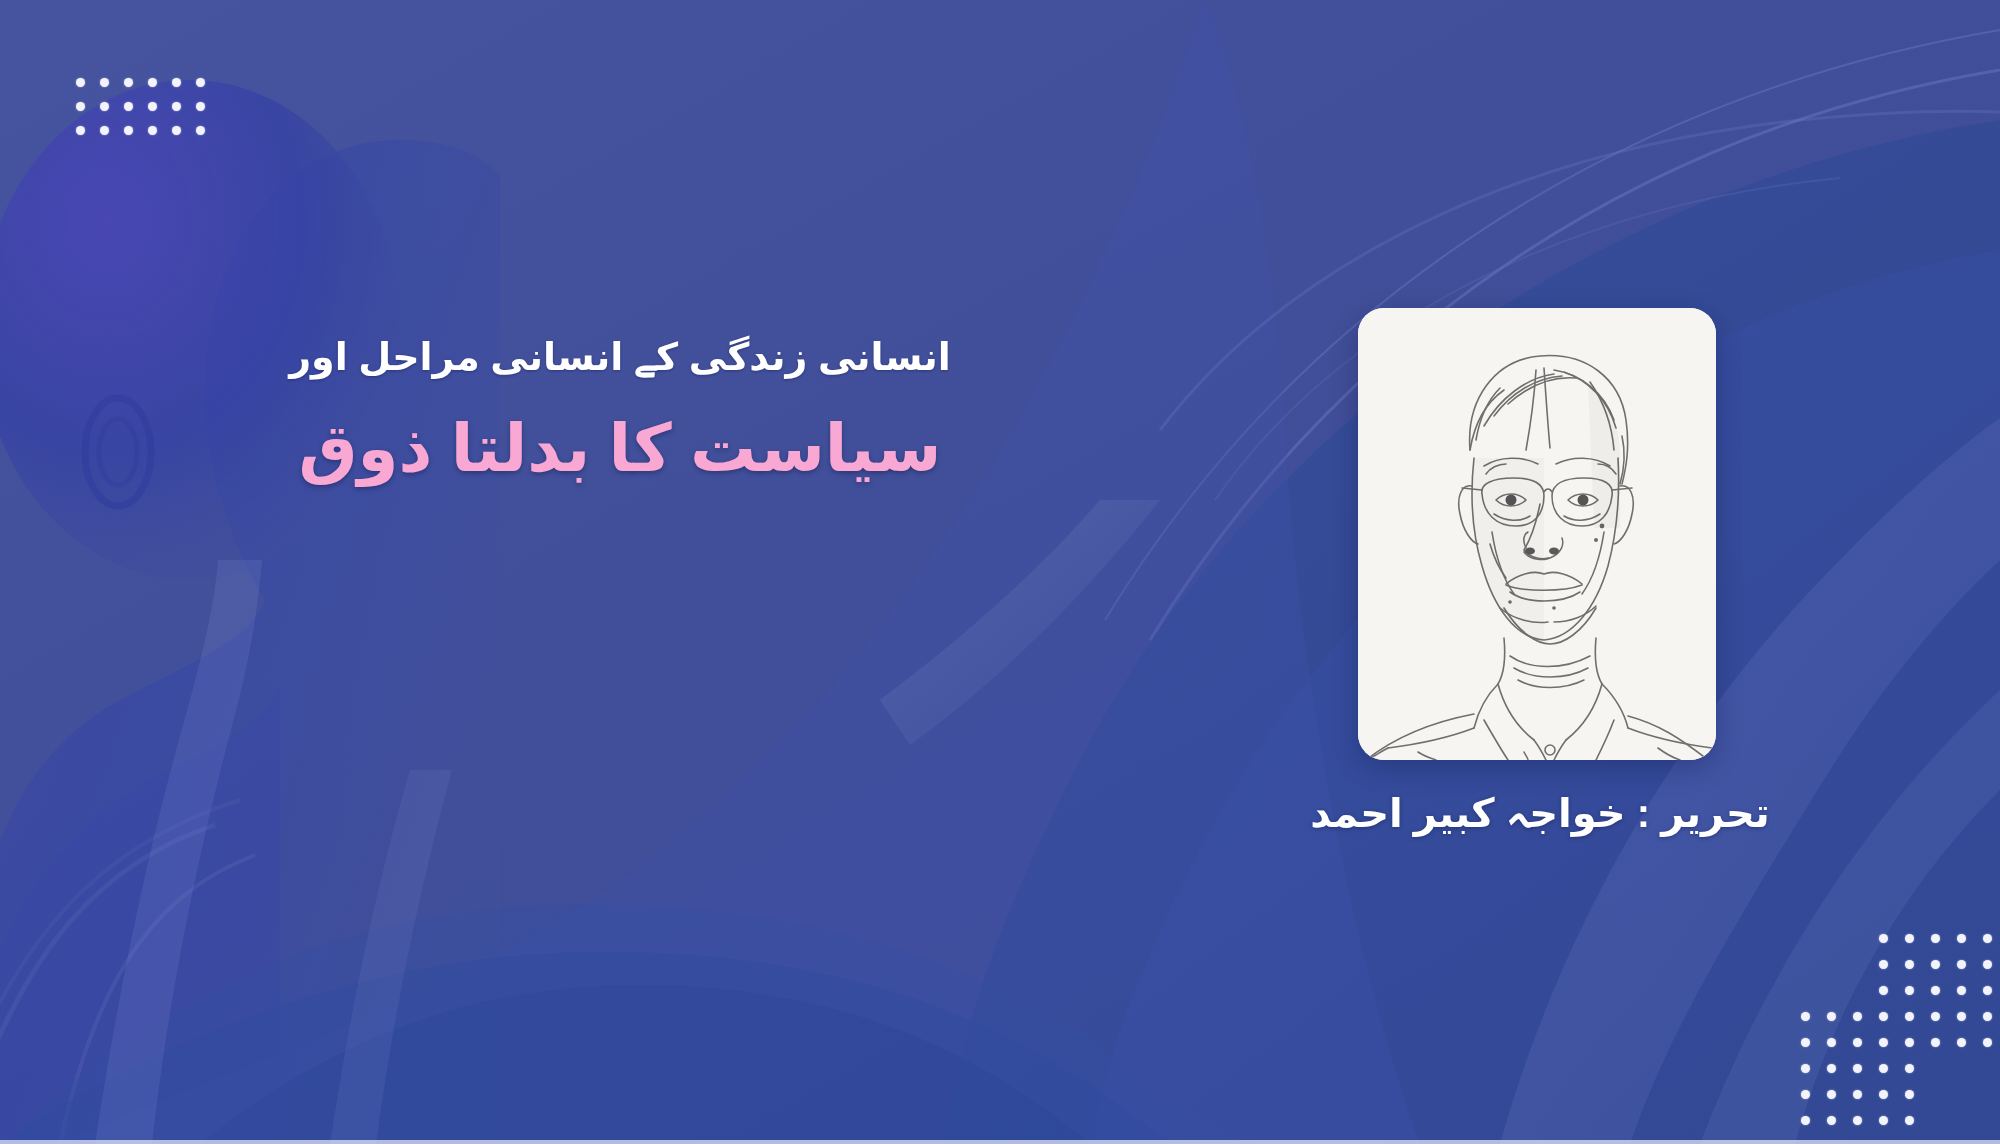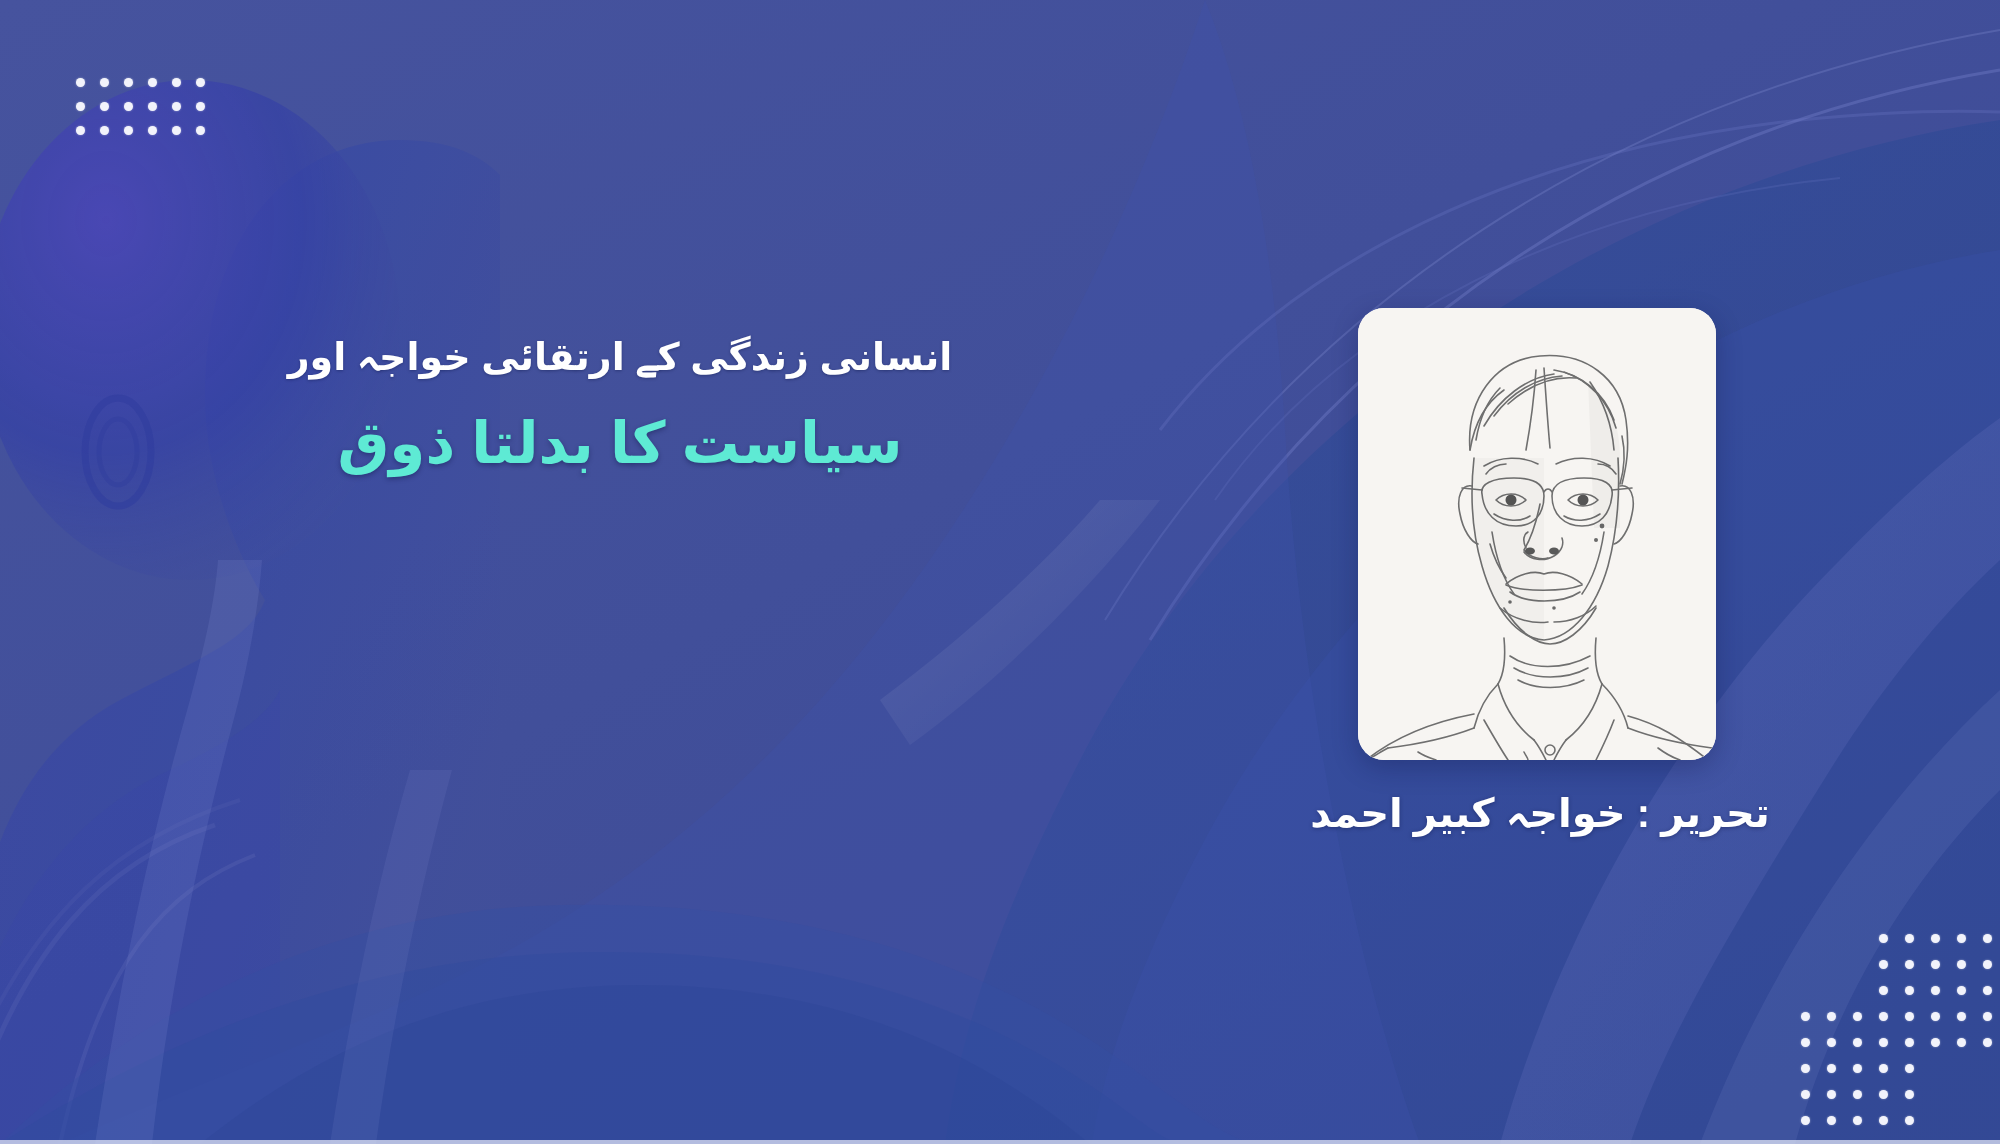--- a/index.html
+++ b/index.html
@@ -57,22 +57,22 @@
   .headline-line1{
     color:#ffffff;
     font-size:38px;
     line-height:1.45;
     font-weight:600;
     letter-spacing:.2px;
     white-space:nowrap;
     text-shadow:0 1px 3px rgba(10,16,60,.35);
   }
   .headline-line2{
-    color:#5eead4;
-    font-size:58px;
+    color:#f9a8d4;
+    font-size:66px;
     line-height:1.5;
     font-weight:800;
     margin-top:14px;
     white-space:nowrap;
     text-shadow:0 2px 5px rgba(10,16,60,.38);
   }
 
   
   .logo-wrap{
     position:absolute;
@@ -234,21 +234,21 @@
       <span class="dot" style="background: rgb(242, 243, 251);"></span>
       <span class="dot" style="background: rgb(242, 243, 251);"></span>
       <span class="dot" style="background: rgb(242, 243, 251);"></span>
       <span class="dot" style="background: rgb(242, 243, 251);"></span>
       <span class="dot" style="background: rgb(242, 243, 251);"></span>
       <span class="dot" style="background: rgb(242, 243, 251);"></span>
       <span class="dot" style="background: rgb(242, 243, 251);"></span>
     </div>
 
   <div class="headline">
-    <div class="headline-line1">انسانی زندگی کے ارتقائی خواجہ اور</div>
+    <div class="headline-line1">انسانی زندگی کے انسانی مراحل اور</div>
     <div class="headline-line2">سیاست کا بدلتا ذوق</div>
   </div>
 
 
 
   <div class="portrait-card">
     <svg class="portrait-svg" viewBox="0 0 358 452">
       <rect x="0" y="0" width="358" height="452" fill="#f7f5f2"></rect>
       <g fill="none" stroke="#6f6f6f" stroke-width="1.6" stroke-linecap="round" stroke-linejoin="round">
 

